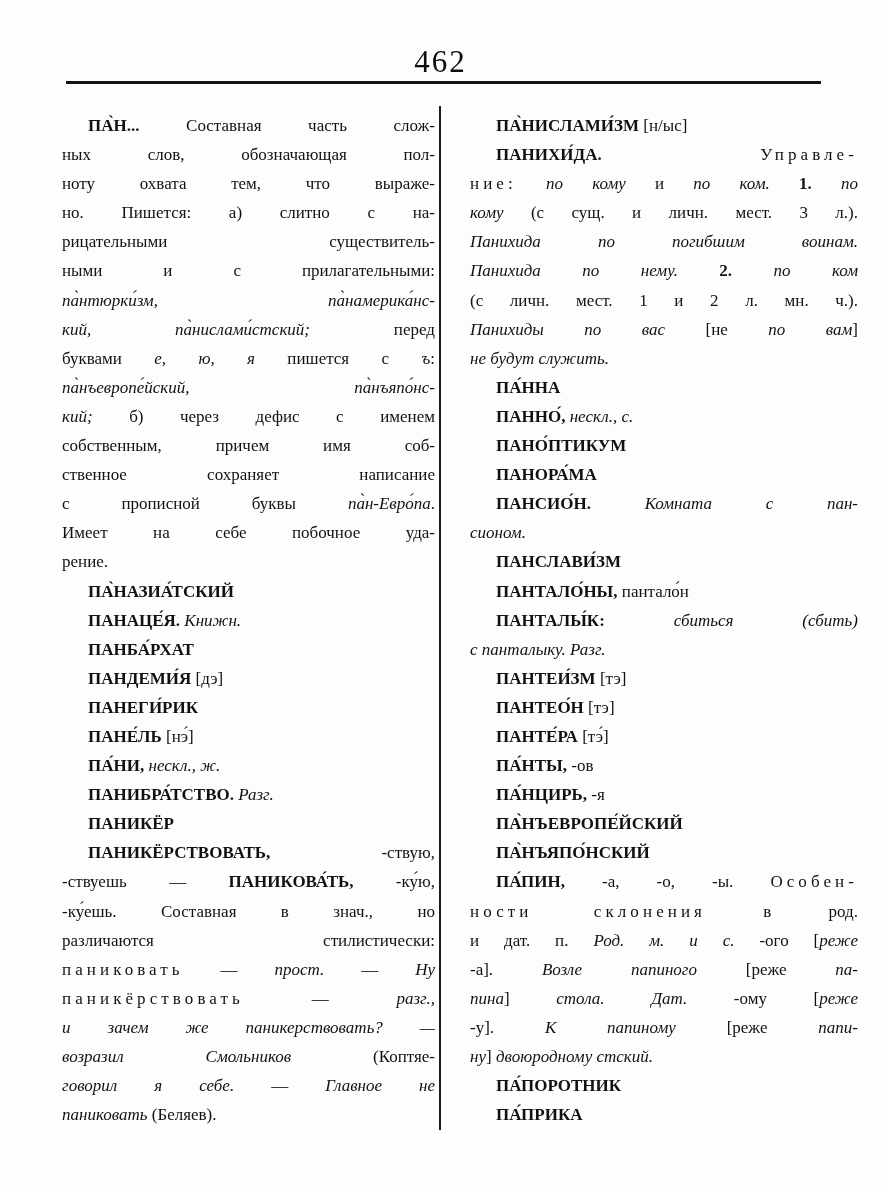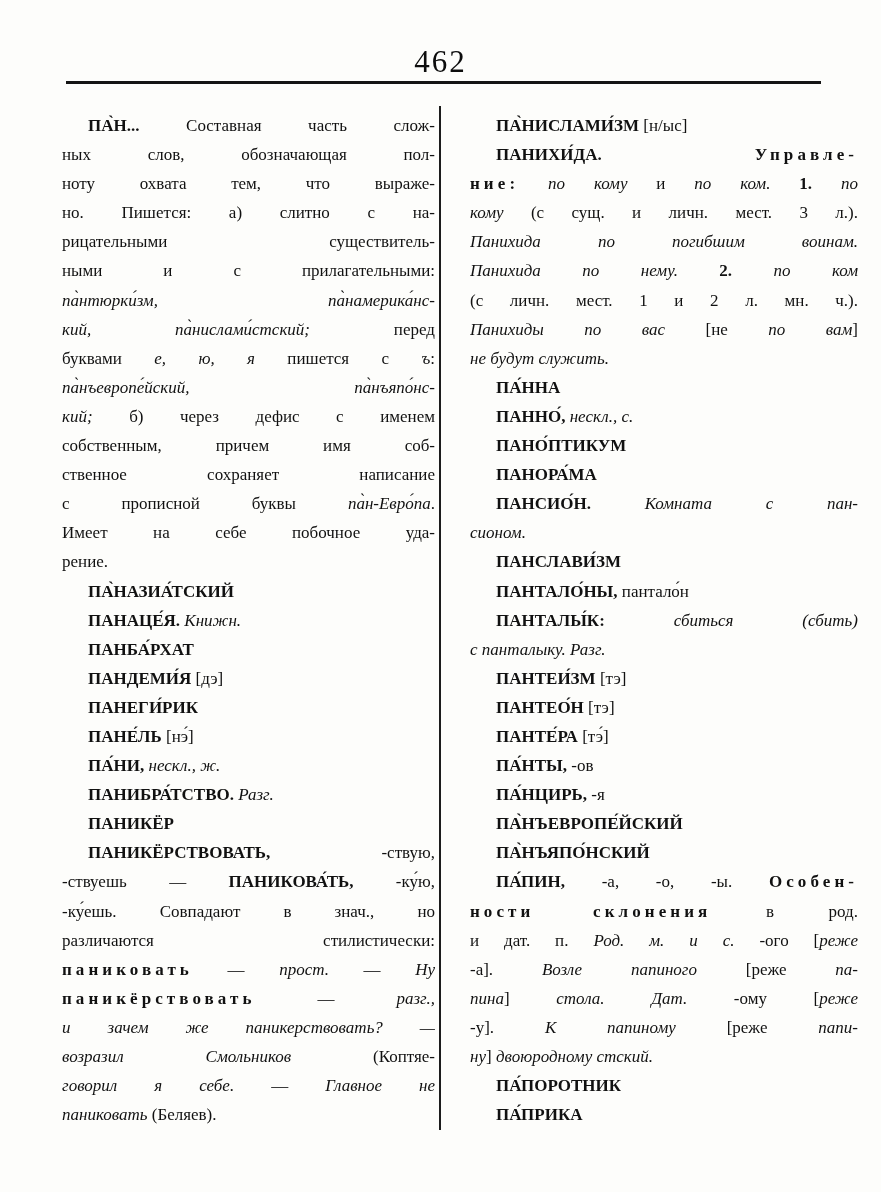--- a/index.html
+++ b/index.html
@@ -49,21 +49,21 @@
     white-space: normal;
   }
   .line.j {
     text-align: justify;
     text-align-last: justify;
   }
   .line.ind { text-indent: 26px; }
   .seg-r { font-style: normal; font-weight: normal; }
   .seg-b { font-weight: bold; }
   .seg-i { font-style: italic; }
-  .seg-sp { letter-spacing: 0.24em; font-weight: bold; }
+  .seg-sp { letter-spacing: 0.24em; }
 </style>
 </head>
 <body>
 
 <div id="page">
   <div id="page-number">462</div>
   <div id="header-rule"></div>
   <div id="column-divider"></div>
   <div id="left-column" class="col">
       <div class="line j ind"><span class="seg-b">ПА̀Н...</span><span class="seg-r"> Составная часть слож-</span></div>
@@ -86,21 +86,21 @@
       <div class="line ind"><span class="seg-b">ПАНАЦЕ́Я.</span><span class="seg-i"> Книжн.</span></div>
       <div class="line ind"><span class="seg-b">ПАНБА́РХАТ</span></div>
       <div class="line ind"><span class="seg-b">ПАНДЕМИ́Я</span><span class="seg-r"> [дэ]</span></div>
       <div class="line ind"><span class="seg-b">ПАНЕГИ́РИК</span></div>
       <div class="line ind"><span class="seg-b">ПАНЕ́ЛЬ</span><span class="seg-r"> [нэ́]</span></div>
       <div class="line ind"><span class="seg-b">ПА́НИ,</span><span class="seg-i"> нескл., ж.</span></div>
       <div class="line ind"><span class="seg-b">ПАНИБРА́ТСТВО.</span><span class="seg-i"> Разг.</span></div>
       <div class="line ind"><span class="seg-b">ПАНИКЁР</span></div>
       <div class="line j ind"><span class="seg-b">ПАНИКЁРСТВОВАТЬ,</span><span class="seg-r"> -ствую,</span></div>
       <div class="line j"><span class="seg-r">-ствуешь — </span><span class="seg-b">ПАНИКОВА́ТЬ,</span><span class="seg-r"> -ку́ю,</span></div>
-      <div class="line j"><span class="seg-r">-ку́ешь. Совпадают в знач., но</span></div>
+      <div class="line j"><span class="seg-r">-ку́ешь. Составная в знач., но</span></div>
       <div class="line j"><span class="seg-r">различаются стилистически:</span></div>
       <div class="line j"><span class="seg-sp">паниковать</span><span class="seg-r"> — </span><span class="seg-i">прост.</span><span class="seg-r"> — </span><span class="seg-i">Ну</span></div>
       <div class="line j"><span class="seg-sp">паникёрствовать</span><span class="seg-r"> — </span><span class="seg-i">разг.,</span></div>
       <div class="line j"><span class="seg-i">и зачем же паникерствовать? —</span></div>
       <div class="line j"><span class="seg-i">возразил Смольников</span><span class="seg-r"> (Коптяе-</span></div>
       <div class="line j"><span class="seg-i">говорил я себе.</span><span class="seg-r"> — </span><span class="seg-i">Главное не</span></div>
       <div class="line"><span class="seg-i">паниковать</span><span class="seg-r"> (Беляев).</span></div>
     </div>
   <div id="right-column" class="col">
       <div class="line ind"><span class="seg-b">ПА̀НИСЛАМИ́ЗМ</span><span class="seg-r"> [н/ыс]</span></div>

